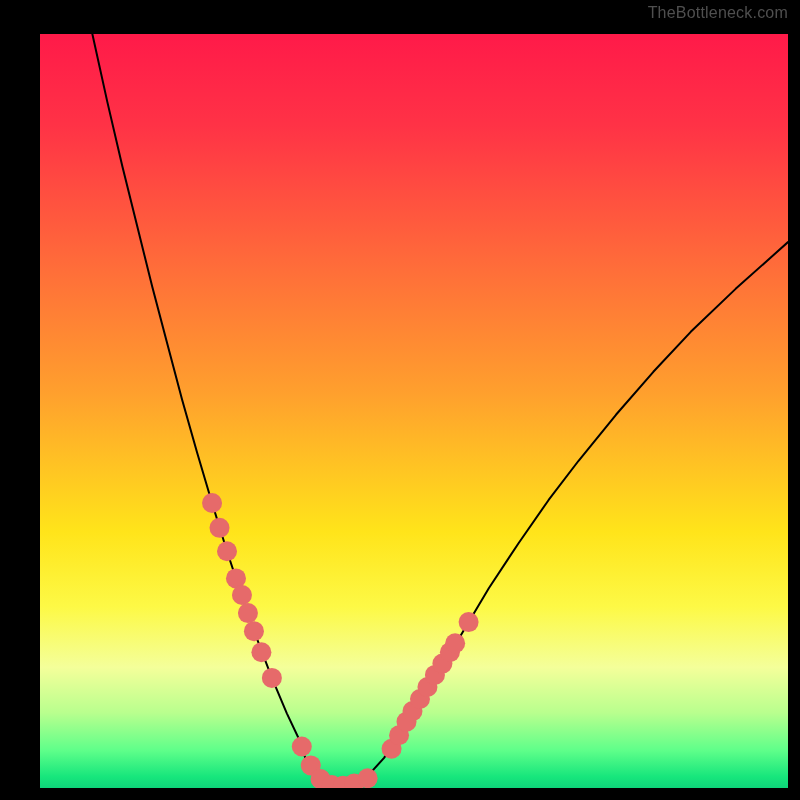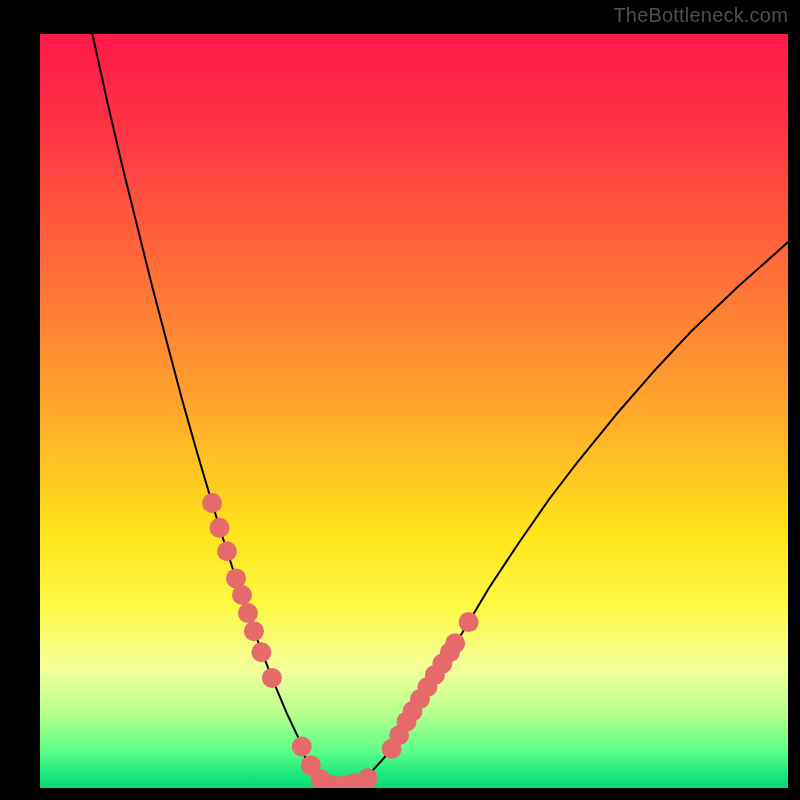--- a/index.html
+++ b/index.html
@@ -24,21 +24,21 @@
     left: 40px;
     top: 34px;
     width: 748px;
     height: 754px;
   }
   #watermark {
     position: absolute;
     top: 4px;
     right: 12px;
     color: #4f4f4f;
-    font-size: 20px;
+    font-size: 16px;
     font-weight: 500;
     letter-spacing: 0.2px;
     user-select: none;
   }
   svg { display: block; }
 </style>
 </head>
 <body>
 
 <div id="frame">

